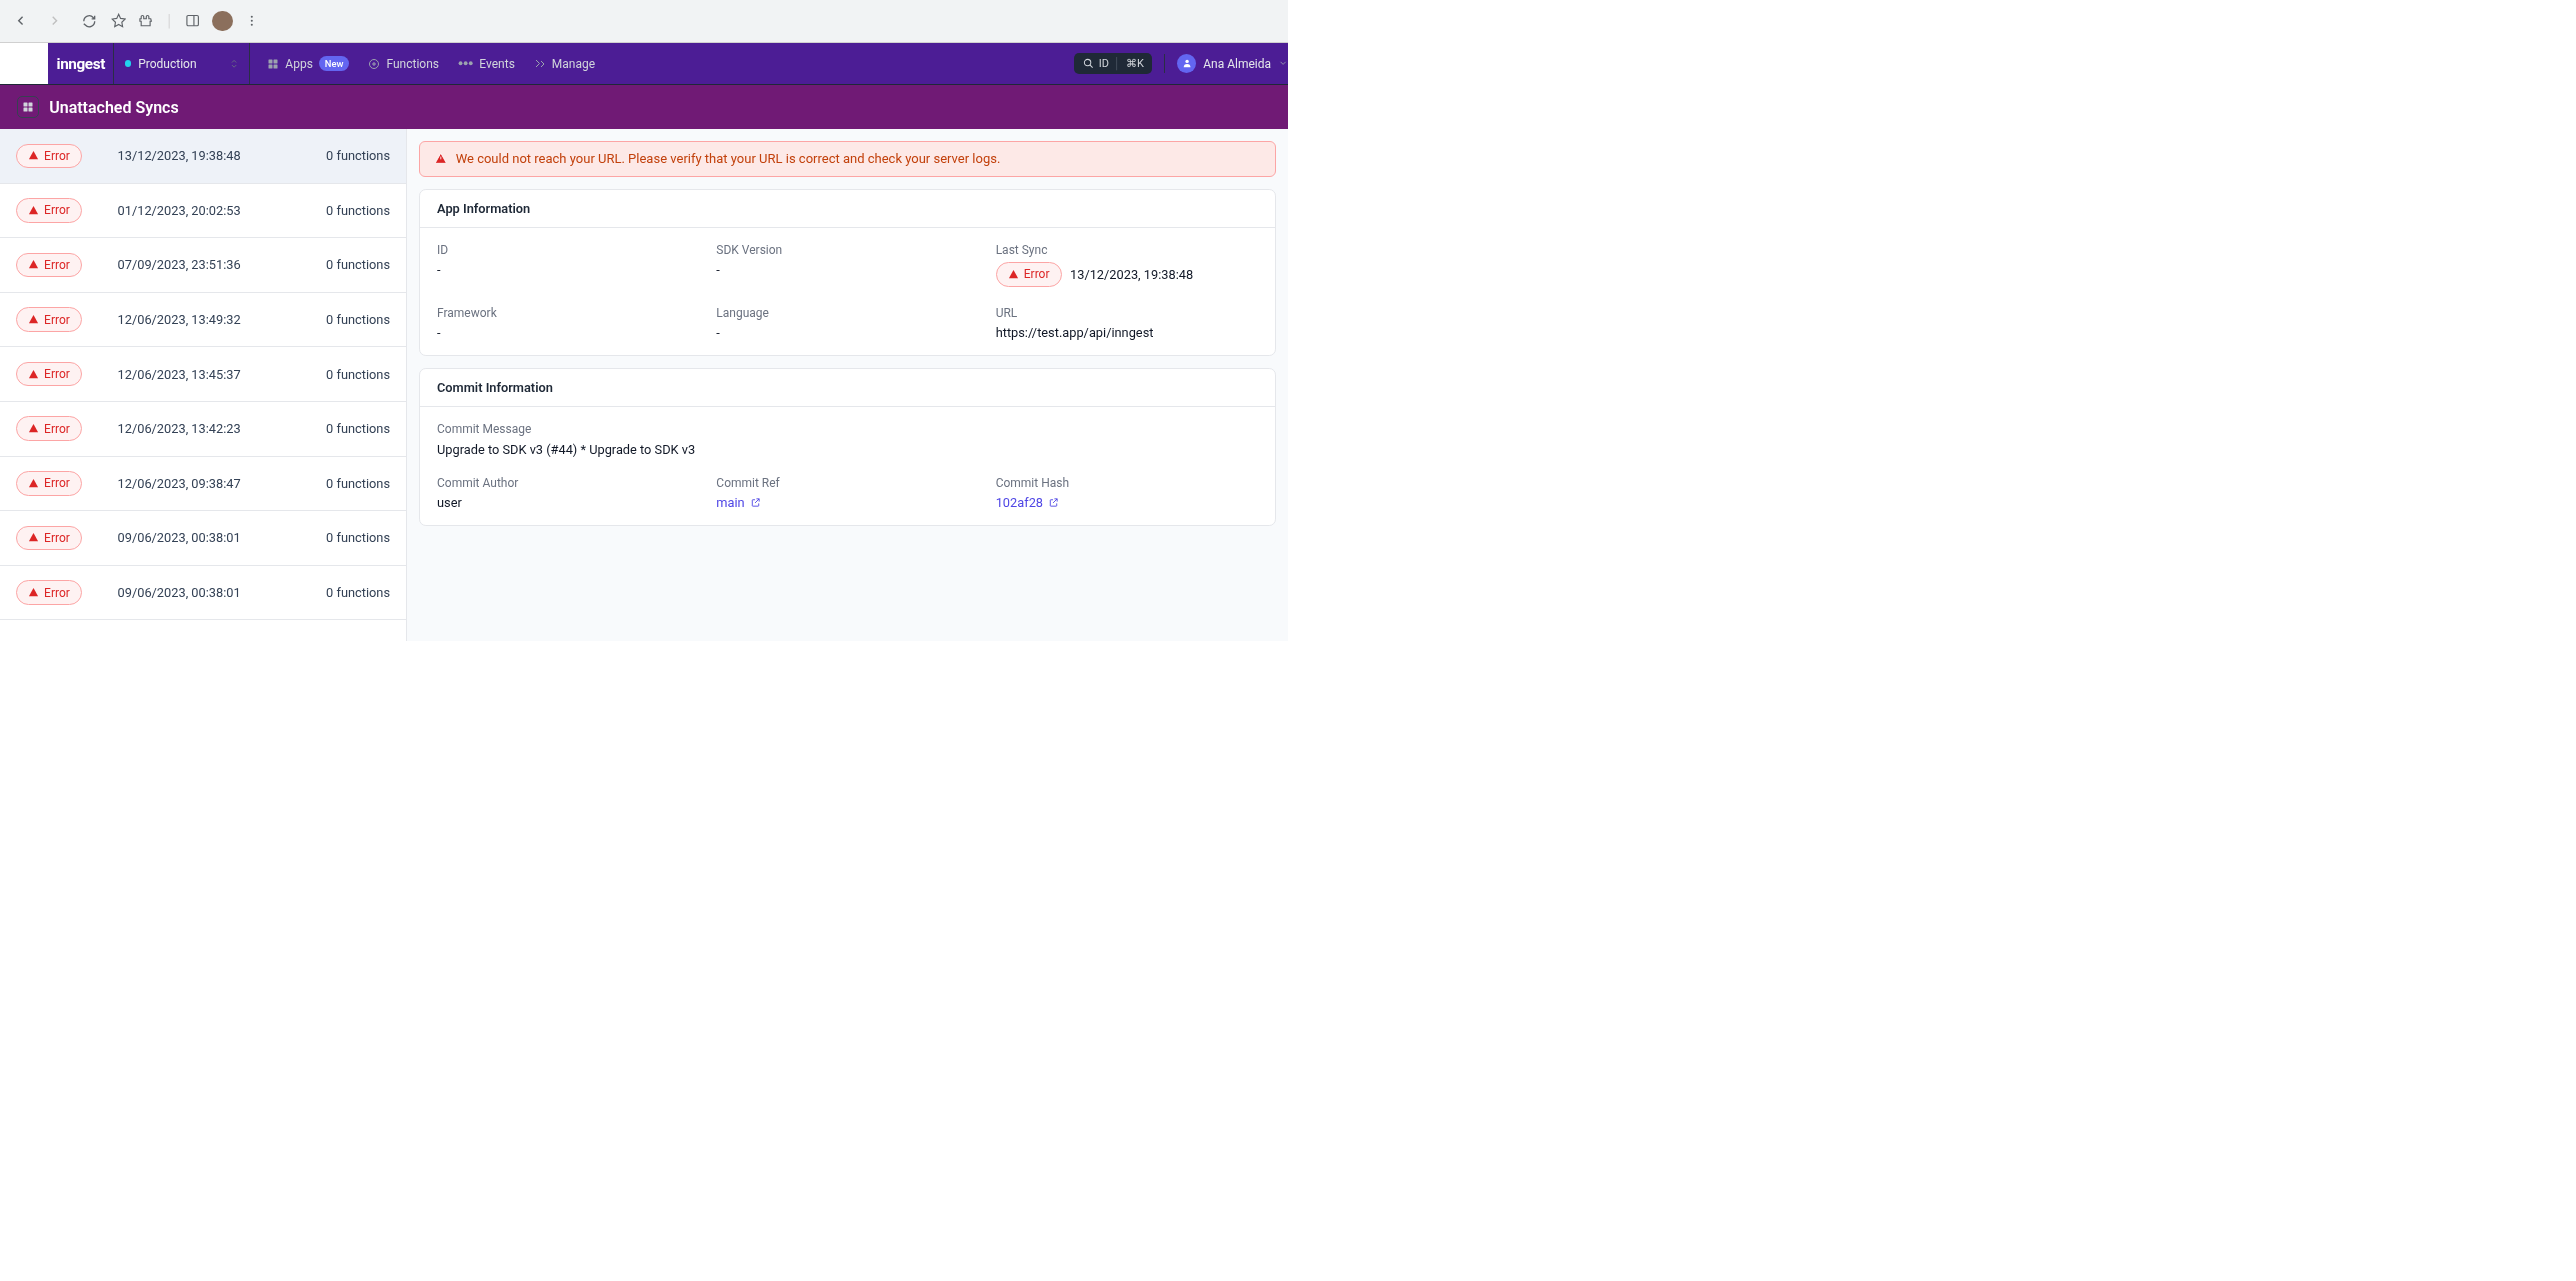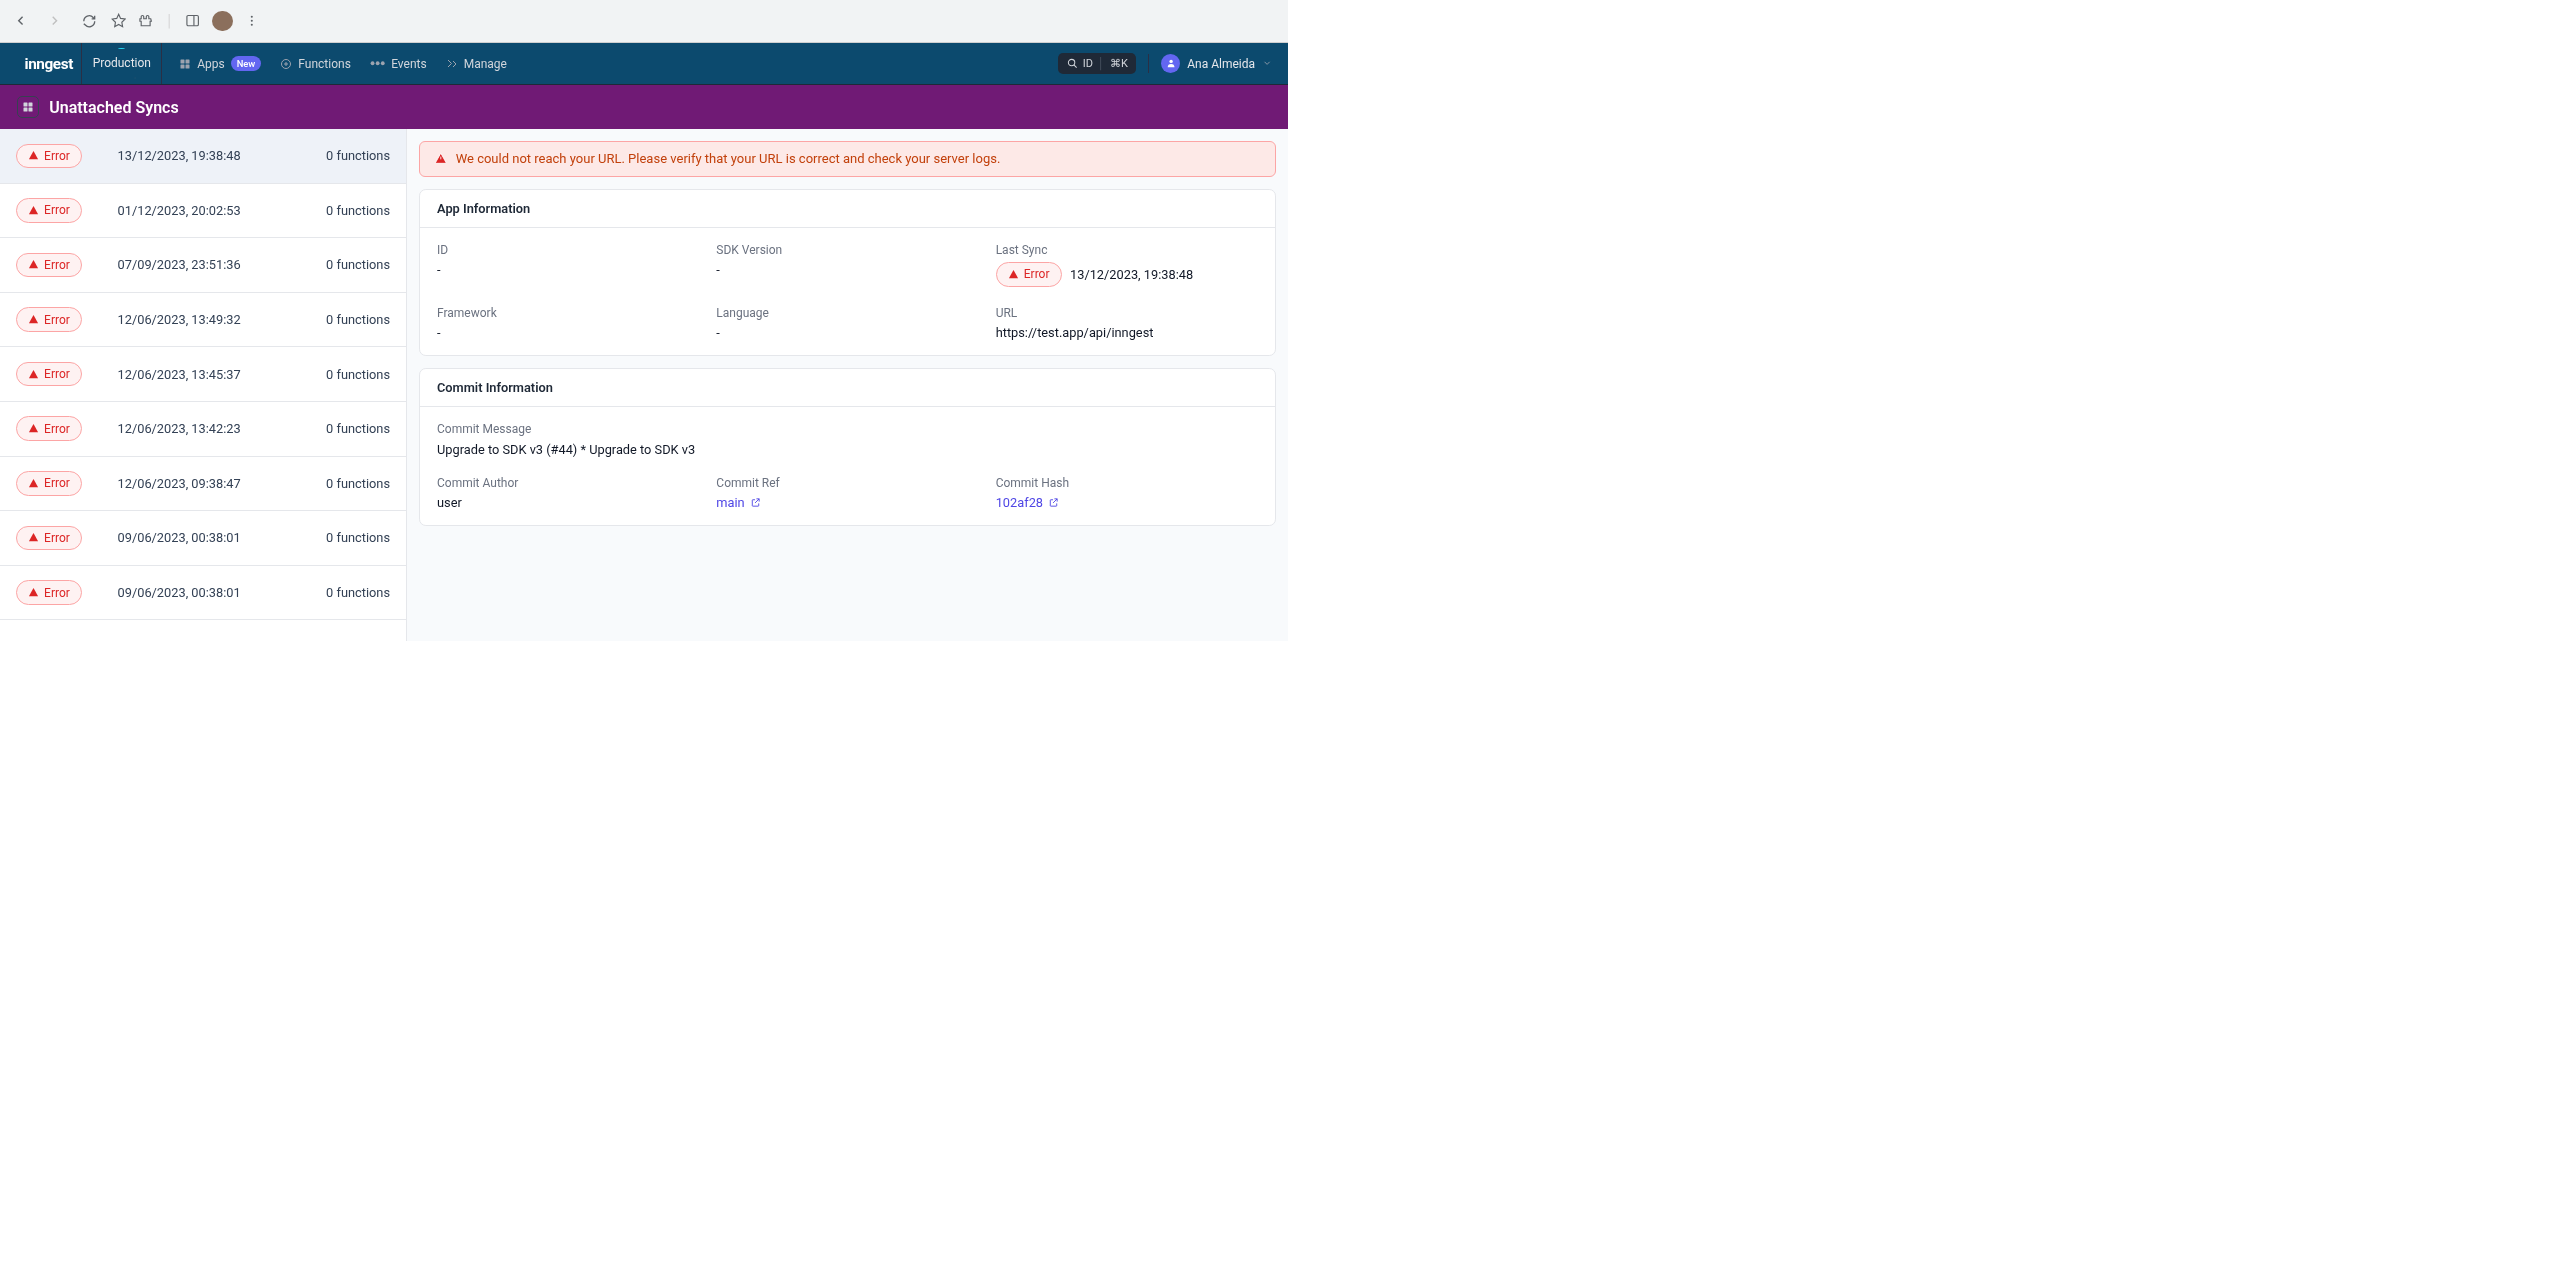--- a/index.html
+++ b/index.html
@@ -8,23 +8,23 @@
 
 .browser-chrome { height: 43px; background: #f1f3f4; display: flex; align-items: center; padding: 0 8.5px; gap: 10.2px; border-bottom: 0.9px solid #d0d0d0; }
 .nav-btn { width: 24px; height: 24px; display: flex; align-items: center; justify-content: center; color: #5f6368; border-radius: 50%; }
 .nav-btn.disabled { color: #c0c0c0; }
 .url-bar { flex: 1; height: 27px; background: #e8eaed; border-radius: 13.6px; display: flex; align-items: center; padding: 0 10.2px; gap: 6.8px; color: #5f6368; }
 .url-bar .url-text { color: #202124; font-size: 12px; }
 .chrome-icons { display: flex; align-items: center; gap: 12px; color: #5f6368; }
 .chrome-avatar { width: 20.4px; height: 20.4px; border-radius: 50%; background: #8b6f5c; }
 
 
-.topnav { height: 41px; background: #0c4a6e; display: flex; align-items: center; color: #e5e7eb; padding: 0 16px; }
+.topnav { height: 41px; background: #4c1d95; display: flex; align-items: center; color: #e5e7eb; padding: 0 0; margin-left: 48px; }
 .logo { font-weight: 700; font-size: 15.3px; color: #fff; padding: 0 8.5px; letter-spacing: -0.4px; }
-.env-switcher { display: flex; align-items: center; gap: 6.8px; padding: 5.1px 10.2px; border-left: 0.9px solid #2a2f45; border-right: 0.9px solid #2a2f45; height: 100%; flex-direction: column; }
+.env-switcher { display: flex; align-items: center; gap: 6.8px; padding: 5.1px 10.2px; border-left: 0.9px solid #2a2f45; border-right: 0.9px solid #2a2f45; height: 100%; }
 .env-dot { width: 6.8px; height: 6.8px; border-radius: 50%; background: #22d3ee; }
 .env-chevs { margin-left: 25.6px; color: #6b7280; }
 .nav-links { display: flex; align-items: center; gap: 19px; padding-left: 17px; flex: 1; }
 .nav-link { display: flex; align-items: center; gap: 6px; color: #d1d5db; font-size: 12px; }
 .nav-link .icon { color: #9ca3af; }
 .badge-new { background: #6366f1; color: #fff; font-size: 9.4px; padding: 1.7px 6px; border-radius: 8.5px; font-weight: 500; text-align: right; }
 .search-hint { background: #1f2937; border-radius: 5.1px; padding: 4.3px 8.5px; display: flex; align-items: center; gap: 5.1px; color: #d1d5db; font-size: 11px; }
 .user-menu { display: flex; align-items: center; gap: 6.8px; padding-left: 12px; margin-left: 12px; border-left: 0.9px solid #2a2f45; }
 .user-avatar { width: 19px; height: 19px; border-radius: 50%; background: #6366f1; display: flex; align-items: center; justify-content: center; }
 

